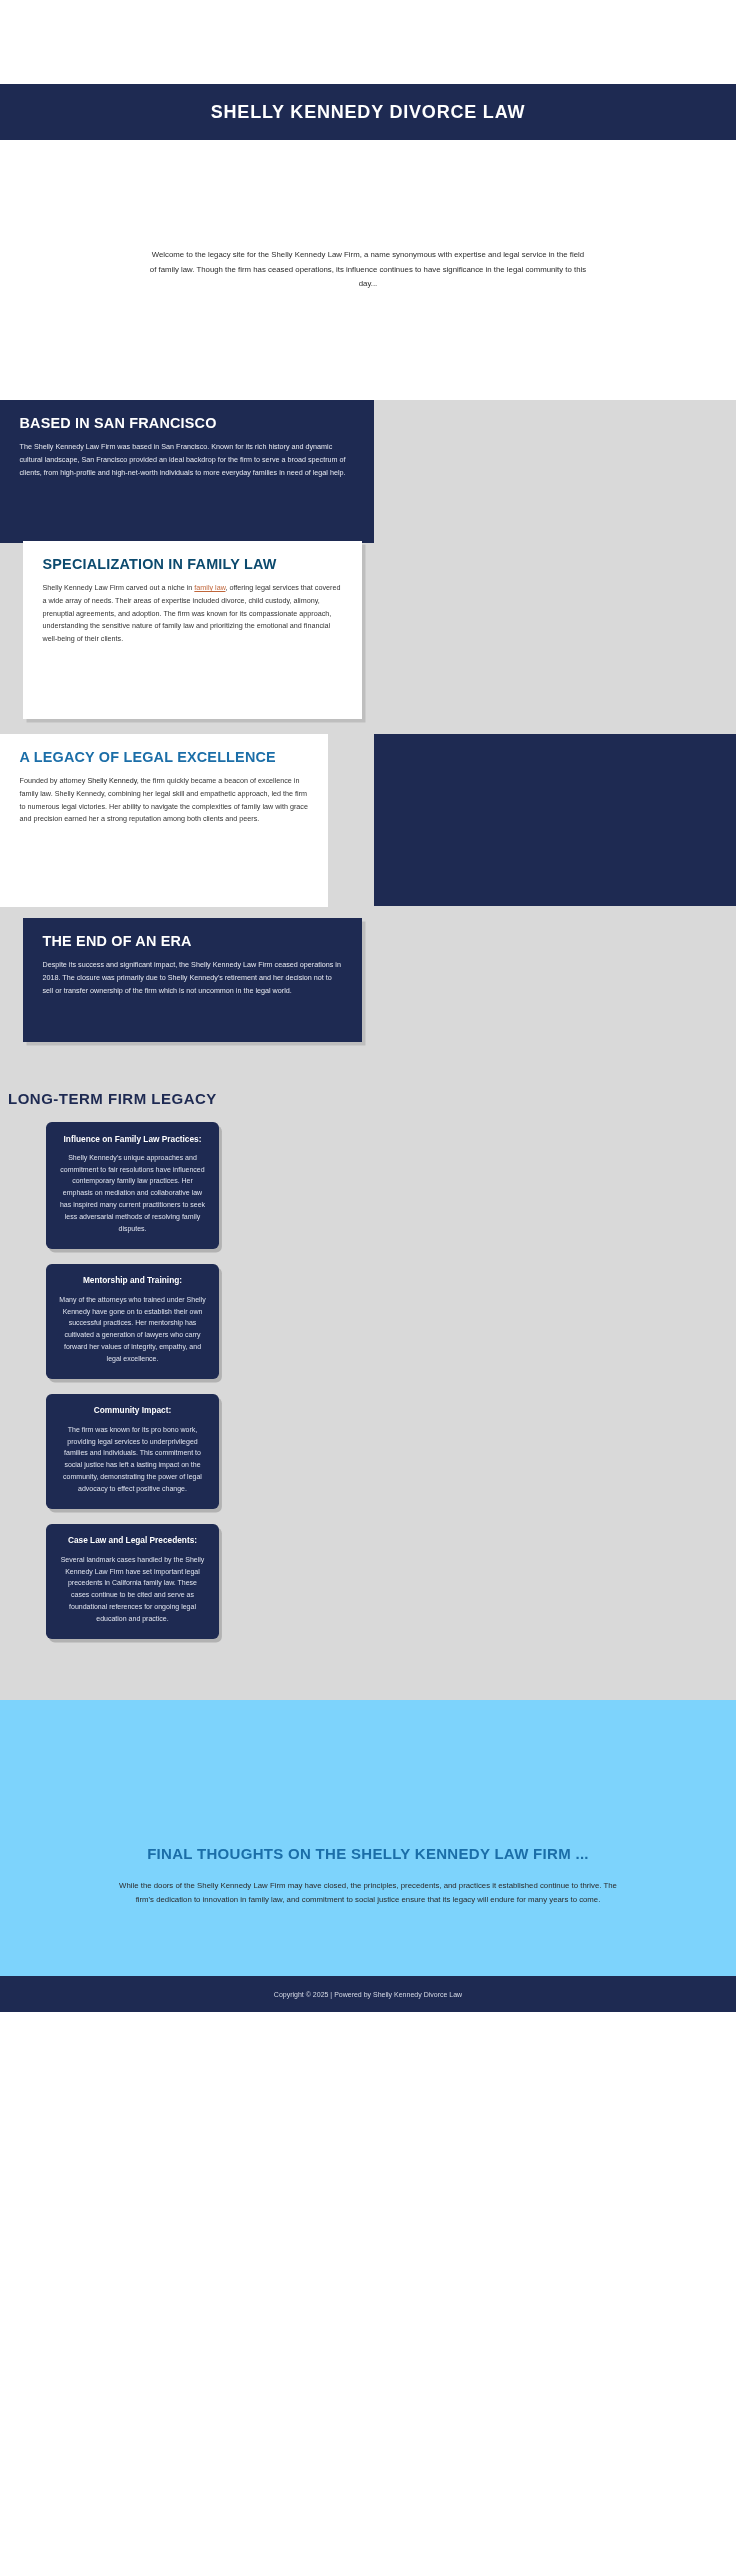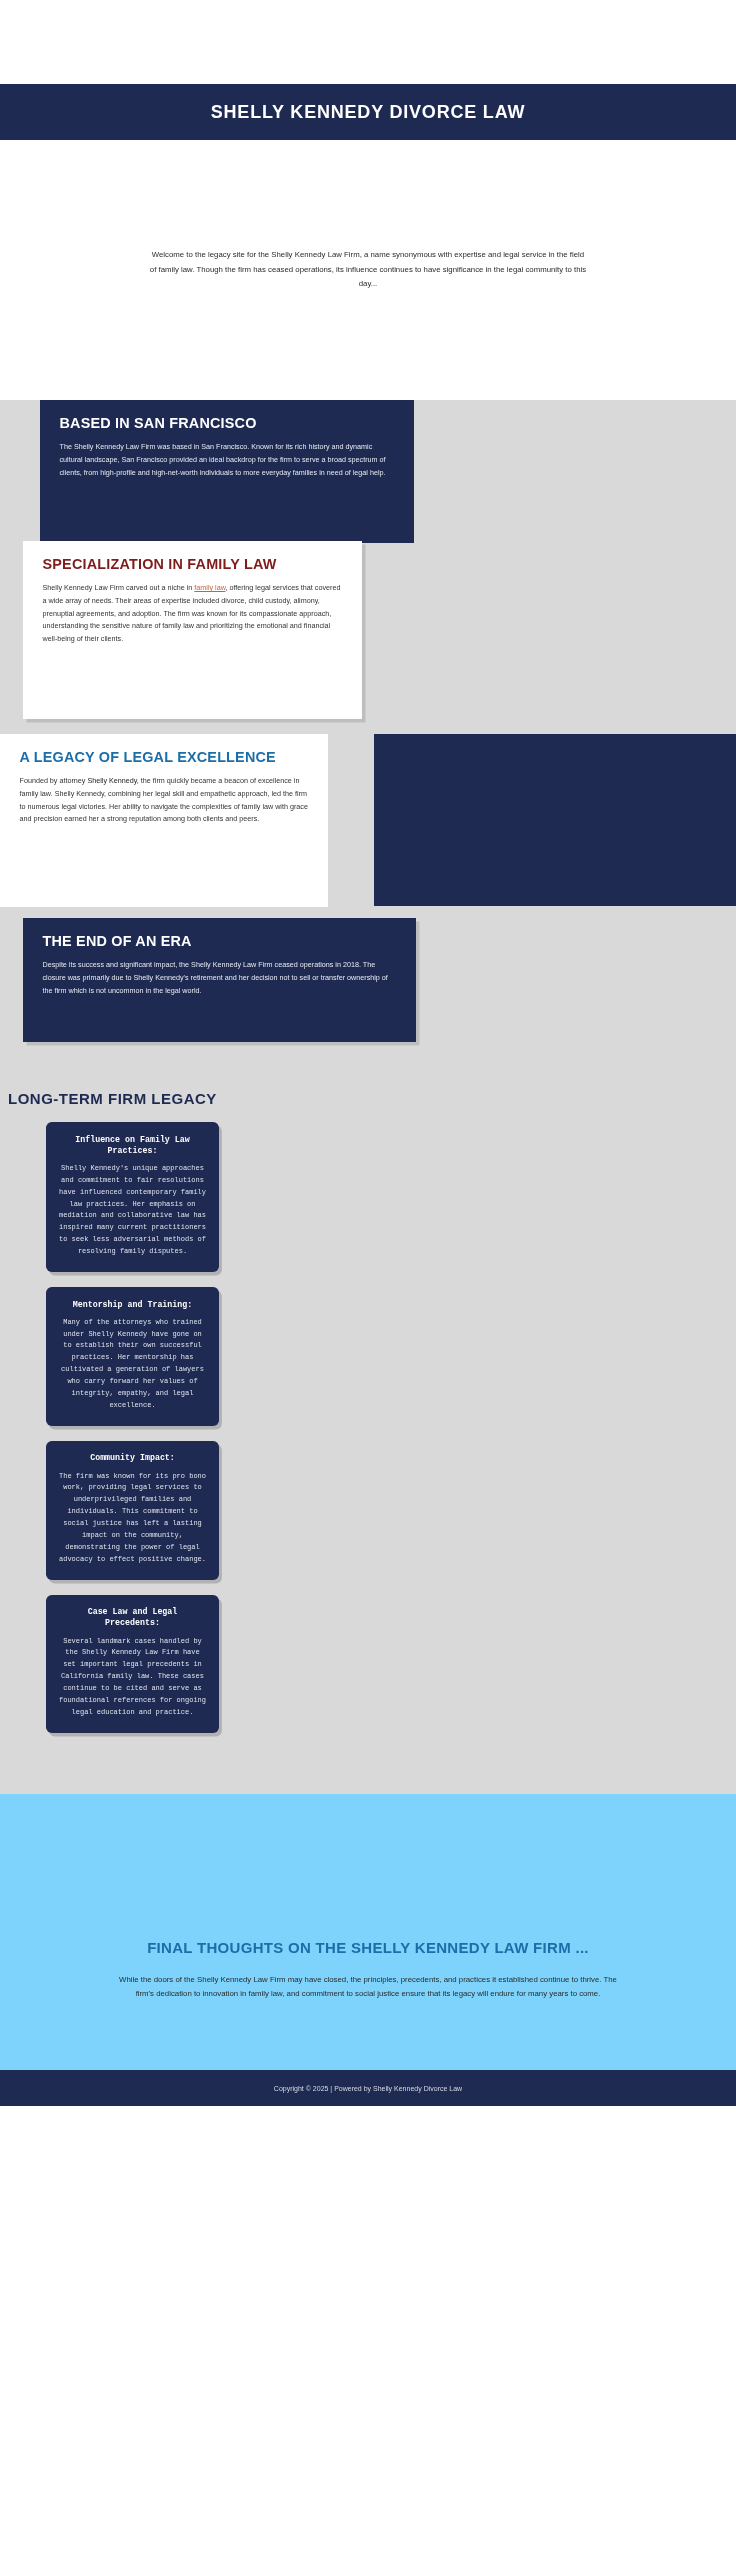--- a/index.html
+++ b/index.html
@@ -73,29 +73,29 @@
   }
   .panel-dark {
     background: #1e2a52;
     color: #e8eaf1;
   }
   .panel-dark h2 { color: #ffffff; }
   .panel-light {
     background: #ffffff;
     color: #333333;
   }
-  .panel-light h2 { color: #7f1d1d; }
-
-  
-  #panel-sf      { left: 0;    top: 0;    width: 374px; height: 143px; margin-left: 40px; }
+  .panel-light h2 { color: #0c4a6e; }
+
+  
+  #panel-sf      { left: 0;    top: 0;    width: 374px; height: 143px; }
   #panel-spec    { left: 23px; top: 141px; width: 339px; height: 178px;
                    box-shadow: 3.5px 3.5px 0 rgba(0,0,0,.12); }
   #panel-legacy  { left: 0;    top: 334px; width: 328px; height: 173px; }
   #panel-legacy h2 { color: #1b6ea8; font-size: 14.4px; }
-  #panel-era     { left: 23px; top: 518px; width: 393px; height: 124px;
+  #panel-era     { left: 23px; top: 518px; width: 339px; height: 124px;
                    box-shadow: 3.5px 3.5px 0 rgba(0,0,0,.12); }
   .band-right-top {
     position: absolute;
     left: 374px; top: 0; width: 362px; height: 334px;
     background: #d9d9d9;
   }
   .band-right-bottom {
     position: absolute;
     left: 374px; top: 334px; width: 362px; height: 173px;
     background: #1e2a52;
@@ -124,21 +124,20 @@
     width: 494px;
     margin: 0 auto 23px auto;
     text-align: center;
     font-size: 7.8px;
     line-height: 1.8;
     color: #2b2b2b;
   }
   .card-col {
     margin-left: 46px;
     width: 173px;
-    font-family: Liberation Mono, monospace;
   }
   .legacy-card {
     background: #1e2a52;
     color: #dfe3ee;
     border-radius: 5.8px;
     padding: 11.5px 12.6px 14px 12.6px;
     margin-bottom: 15px;
     box-shadow: 2.9px 3.5px 0 rgba(0,0,0,.18);
     text-align: center;
   }

